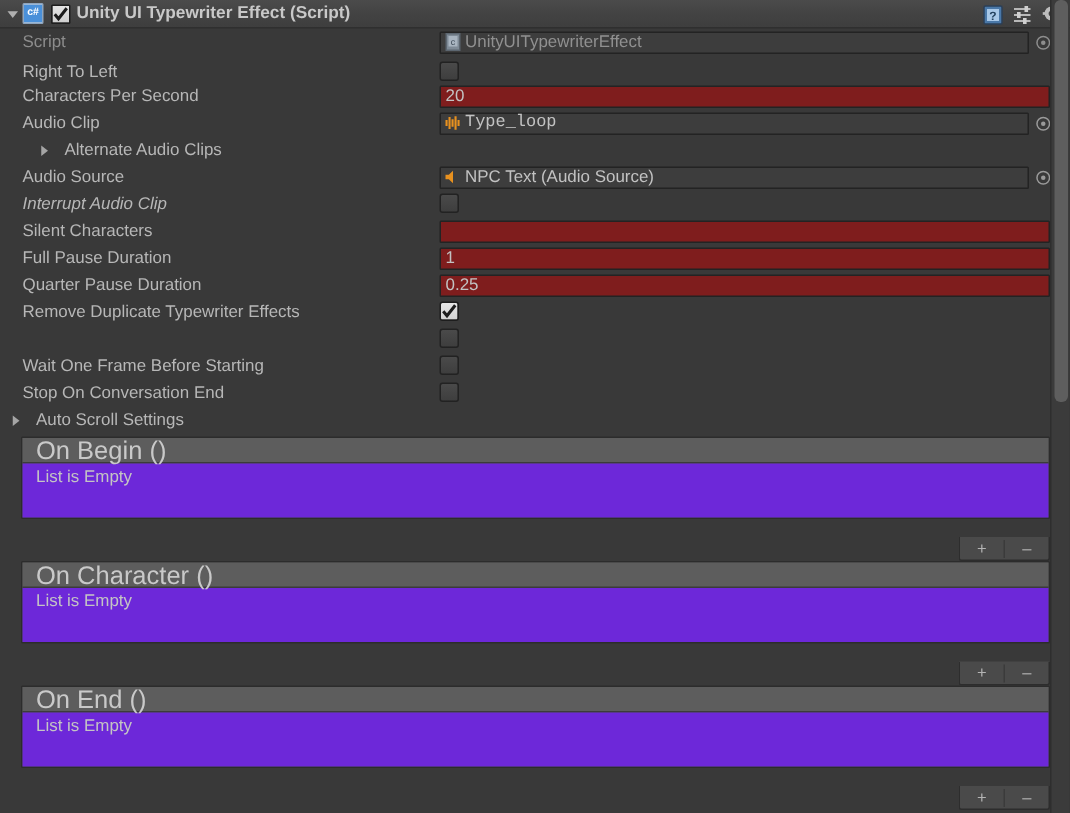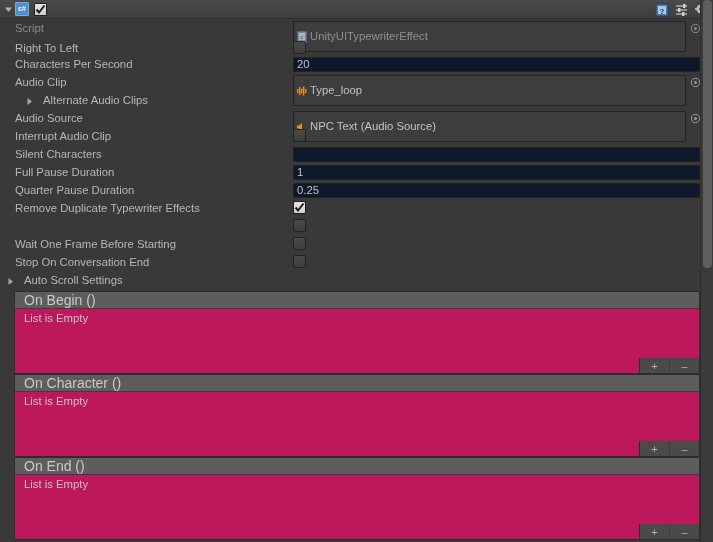--- a/index.html
+++ b/index.html
@@ -120,44 +120,44 @@
   .row-tri {
     position: absolute;
     left: 6px; top: 4px;
     width: 9px; height: 9px;
   }
 
   .field-box {
     position: absolute;
     left: 293px;
     height: 15px;
-    background: #0f172a;
+    background: #7f1d1d;
     border: 1px solid #232323;
     box-sizing: border-box;
     display: flex;
     align-items: center;
     border-radius: 1px;
   }
   .field-box .fval {
     font-size: 11.3px;
     color: #c2c2c2;
     padding-left: 3px;
     white-space: nowrap;
     line-height: 13px;
   }
 
   .obj-field {
     position: absolute;
     left: 293px;
-    height: 31px;
+    height: 15px;
     background: #3d3d3d;
     border: 1px solid #232323;
     box-sizing: border-box;
     display: flex;
-    align-items: center;
+    align-items: flex-start;
     border-radius: 1px;
   }
   .obj-field .oicon {
     width: 12px; height: 12px;
     margin-left: 2px;
     flex: 0 0 auto;
     position: relative;
   }
   .obj-field .oval {
     font-size: 11.3px;
@@ -203,28 +203,28 @@
   }
   .uevent-head {
     height: 17px;
     background: #5d5d5d;
     border-bottom: 1px solid #3b3b3b;
     display: flex;
     align-items: center;
     box-sizing: border-box;
   }
   .uevent-head span {
-    font-size: 14px;
+    font-size: 17px;
     color: #c9c9c9;
     padding-left: 9px;
     line-height: 15px;
   }
   .uevent-body {
-    height: 64px;
-    background: #be185d;
+    height: 36px;
+    background: #6d28d9;
     box-sizing: border-box;
   }
   .uevent-body span {
     font-size: 11.3px;
     color: #c4c4c4;
     display: block;
     padding: 3px 0 0 9px;
   }
   .uevent-btns {
     position: absolute;
@@ -279,20 +279,21 @@
     </div>
     <div class="cs-icon">
       <div class="csbody"></div>
       <div class="cstext">c#</div>
     </div>
     <div class="enable-check">
       <svg width="11" height="11" viewBox="0 0 11 11">
         <polyline points="1.5,5.5 4,8.5 9.5,1.5" fill="none" stroke="#1c1c1c" stroke-width="2"></polyline>
       </svg>
     </div>
+    <div class="comp-title">Unity UI Typewriter Effect (Script)</div>
 
     <div class="header-icons">
       <div class="hicon">
         <svg width="14" height="14" viewBox="0 0 14 14">
           <rect x="1" y="1" width="12" height="12" rx="1" fill="#4a78a8" stroke="#2b3f57" stroke-width="1"></rect>
           <rect x="3" y="3" width="8" height="8" fill="#a8c8e8"></rect>
           <text x="7" y="10.5" font-size="8" font-family="Liberation Sans, sans-serif" fill="#24425f" text-anchor="middle" font-weight="bold">?</text>
         </svg>
       </div>
       <div class="hicon">
@@ -350,21 +351,21 @@
 
   <div class="prop-row" style="top:56px;">
     <div class="prop-label">Characters Per Second</div>
     <div class="field-box" style="left:293px; width:407px; top:1px;">
       <span class="fval">20</span>
     </div>
   </div>
 
   <div class="prop-row" style="top:74px;">
     <div class="prop-label">Audio Clip</div>
-    <div class="obj-field" style="left:293px; width:393px; top:1px;">
+    <div class="obj-field" style="left:293px; width:393px; top:1px;font-family:Liberation Mono, monospace;">
       <div class="oicon">
         <svg width="12" height="12" viewBox="0 0 12 12">
           <g fill="#e8911f">
             <rect x="1" y="4" width="1.4" height="4"></rect>
             <rect x="3" y="2" width="1.4" height="8"></rect>
             <rect x="5" y="3.5" width="1.4" height="5"></rect>
             <rect x="7" y="1.5" width="1.4" height="9"></rect>
             <rect x="9" y="4" width="1.4" height="4"></rect>
           </g>
         </svg>
@@ -399,21 +400,21 @@
       <span class="oval">NPC Text (Audio Source)</span>
     </div>
     <div class="picker-dot" style="left:690px; top:3px;">
       <svg width="11" height="11" viewBox="0 0 11 11">
         <circle cx="5.5" cy="5.5" r="4.2" fill="none" stroke="#9a9a9a" stroke-width="1"></circle>
         <circle cx="5.5" cy="5.5" r="1.5" fill="#9a9a9a"></circle>
       </svg>
     </div>
   </div>
 
-  <div class="prop-row" style="top:128px;">
+  <div class="prop-row" style="top:128px;font-style:italic;">
     <div class="prop-label">Interrupt Audio Clip</div>
     <div class="chk" style="top:1px;"></div>
   </div>
 
   <div class="prop-row" style="top:146px;">
     <div class="prop-label">Silent Characters</div>
     <div class="field-box" style="left:293px; width:407px; top:1px;">
       <span class="fval"></span>
     </div>
   </div>

